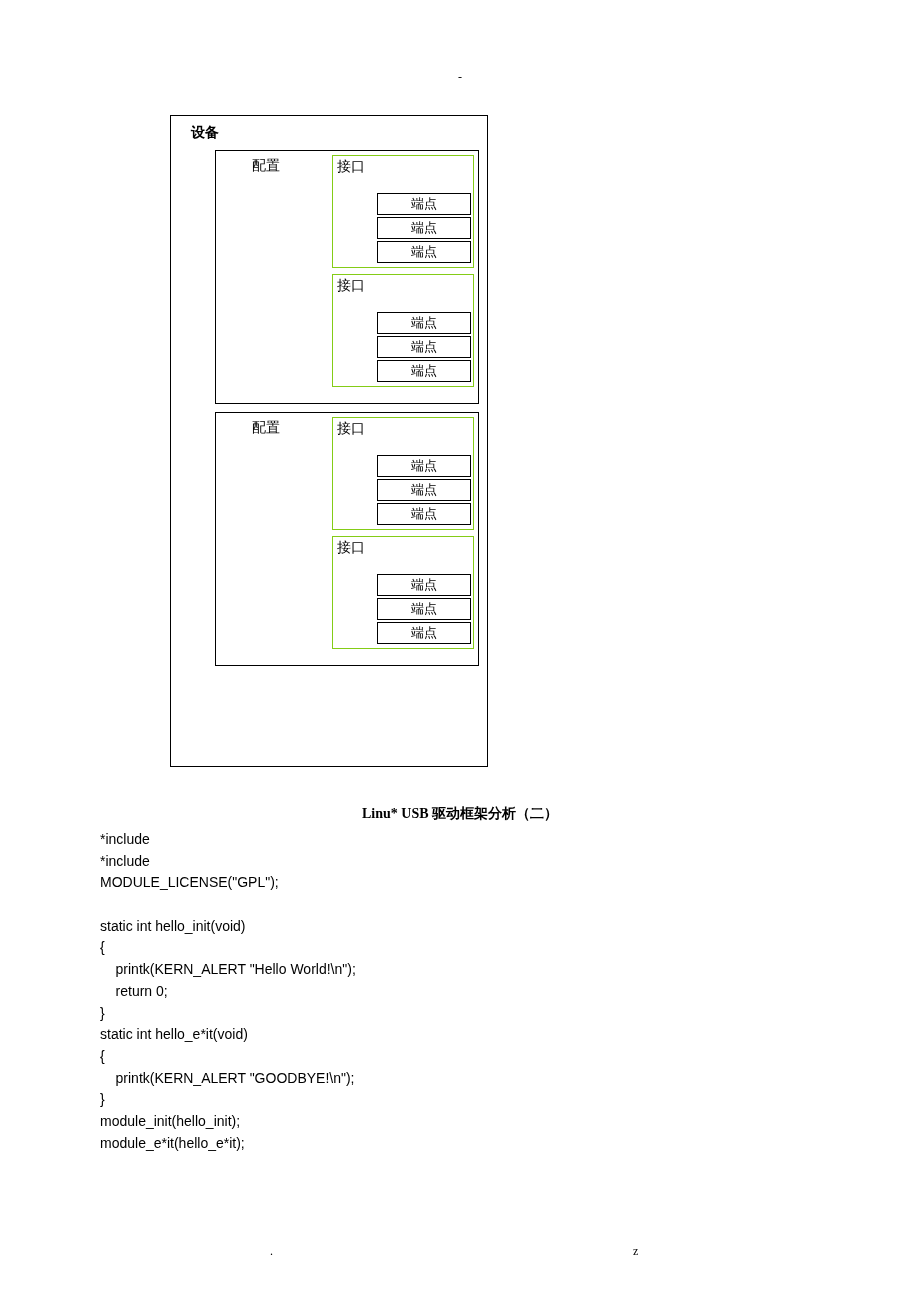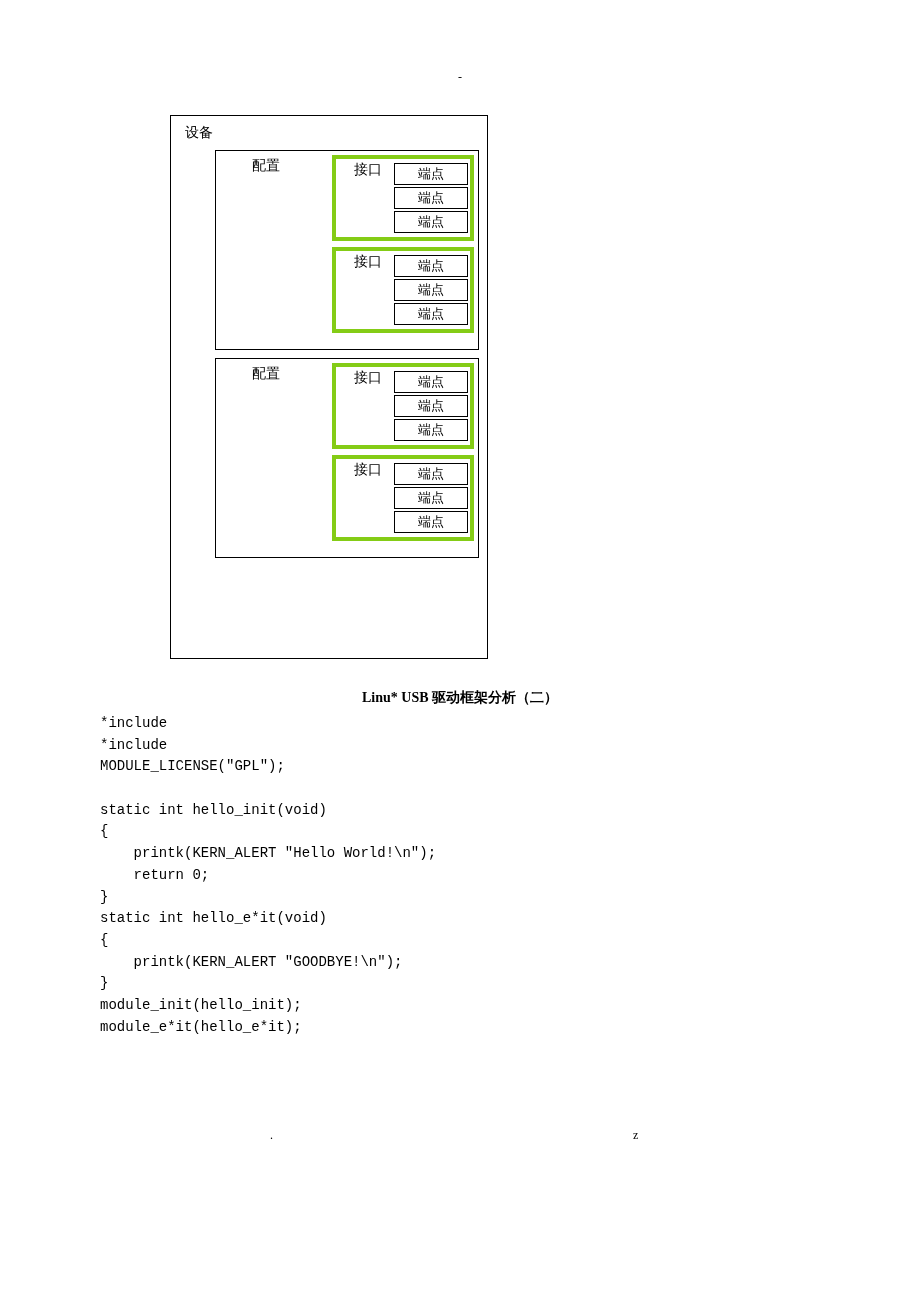--- a/index.html
+++ b/index.html
@@ -19,74 +19,75 @@
   font-size: 12px;
   margin-bottom: 20px;
 }
 .diagram {
   width: 300px;
   margin: 30px 0 10px 70px;
   border: 1px solid #000;
   padding: 6px 8px 100px 8px;
 }
 .device-label {
-  font-weight: normal;
-  margin: 2px 0 8px 6px;
+  font-weight: bold;
+  margin: 2px 0 8px 12px;
 }
 .config-block {
   border: 1px solid #000;
   margin: 8px 0 0 36px;
   padding: 4px 2px 16px 2px;
   display: flex;
 }
 .config-label {
   width: 80px;
   padding-left: 6px;
   padding-top: 2px;
   margin-left: 28px;
 }
 .ifaces {
   flex: 1;
   margin-right: 2px;
 }
 .iface-block {
-  border: 4px solid #84cc16;
+  border: 1px solid #84cc16;
   margin-bottom: 6px;
   display: flex;
-  padding: 2px 2px 2px 16px;
+  padding: 2px 2px 2px 2px;
 }
 .iface-block:last-child { margin-bottom: 0; }
 .iface-label {
   width: 40px;
   padding-left: 2px;
 }
 .endpoints {
   flex: 1;
+  margin-top: 33px;
 }
 .ep {
   border: 1px solid #000;
   margin: 2px 0;
   text-align: center;
   padding: 1px 0;
   font-size: 13px;
 }
 .section-title {
   text-align: center;
   font-weight: bold;
-  margin-top: 30px;
+  margin-top: 38px;
   margin-bottom: 6px;
 }
 .para {
   line-height: 1.6;
   text-indent: 2em;
   margin: 0;
   text-align: justify;
 }
 .code {
-  font-family: Liberation Mono, monospace;
+  font-family: Liberation Sans, sans-serif;
   line-height: 1.55;
   white-space: pre;
   margin-top: 4px;
 }
 .footer {
   margin-top: 50px;
   font-size: 12px;
   padding: 0 100px;
   display: flex;
 }

